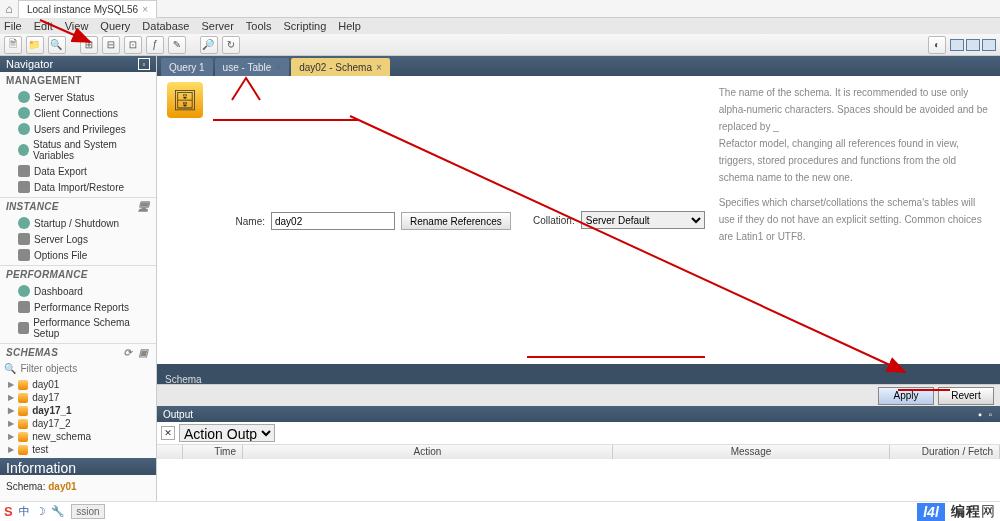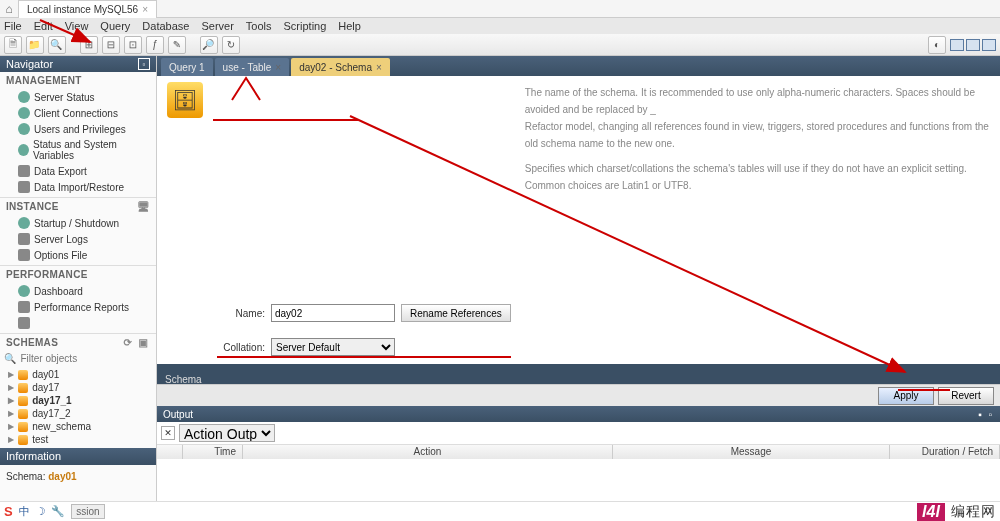--- a/index.html
+++ b/index.html
@@ -14,67 +14,67 @@
 .toolbar-btn { width: 18px; height: 18px; border: 1px solid #bbb; border-radius: 2px; background: linear-gradient(#fff,#eee); display: flex; align-items: center; justify-content: center; font-size: 10px; color: #555; cursor: pointer; }
 .toolbar-right { margin-left: auto; display: flex; gap: 4px; align-items: center; }
 .win-squares { display: flex; gap: 2px; }
 .win-squares div { width: 14px; height: 12px; border: 1px solid #5a7aa0; background: #d6e2f0; }
 .main { display: flex; height: 445px; }
 .navigator { width: 157px; background: #fafafa; border-right: 1px solid #ccc; display: flex; flex-direction: column; }
 .nav-header { height: 18px; background: linear-gradient(#4a617a,#3a4f64); color: #fff; font-size: 11px; padding: 2px 6px; display: flex; align-items: center; justify-content: space-between; }
 .nav-header .sq { width: 12px; height: 12px; border: 1px solid #fff; font-size: 8px; display: flex; align-items: center; justify-content: center; }
 .nav-section { font-size: 10px; }
 .nav-title { color: #666; font-weight: bold; padding: 3px 6px; font-size: 10px; letter-spacing: 0.3px; }
-.nav-title.sep { border-top: 1px solid #ddd; margin-top: 2px; display: flex; align-items: center; gap: 2px; }
+.nav-title.sep { border-top: 1px solid #ddd; margin-top: 2px; display: flex; align-items: center; gap: 2px; font-style: italic; }
 .nav-title .icons { margin-left: auto; color: #888; letter-spacing: 2px; cursor: pointer; }
 .nav-item { padding: 2px 6px 2px 18px; display: flex; align-items: center; gap: 4px; cursor: pointer; color: #333; }
 .nav-item .nicon { width: 12px; height: 12px; display: inline-block; border-radius: 50%; background: #6a9; font-size: 8px; }
 .nav-item .nicon.db { border-radius: 2px; background: #888; }
 .search-row { display: flex; align-items: center; padding: 2px 4px; gap: 4px; }
 .search-row input { flex: 1; border: none; background: transparent; font-size: 10px; outline: none; }
 .schema-list { padding: 2px 0; }
 .schema-item { padding: 1px 4px 1px 8px; display: flex; align-items: center; gap: 4px; font-size: 10px; cursor: pointer; }
 .schema-item.bold { font-weight: bold; }
 .schema-item .tri { color: #888; font-size: 8px; }
 .schema-item .dbicon { width: 10px; height: 10px; background: linear-gradient(#fc6,#e80); border-radius: 2px; }
 .info-panel { margin-top: auto; }
-.info-header { height: 17px; background: linear-gradient(#4a617a,#3a4f64); color: #fff; font-size: 11px; padding: 2px 6px; position: relative; }
+.info-header { height: 17px; background: linear-gradient(#4a617a,#3a4f64); color: #fff; font-size: 14px; padding: 2px 6px; position: relative; }
 .info-body { padding: 6px; font-size: 10px; }
 .info-body .v { color: #c77b0f; font-weight: bold; }
 .content { flex: 1; display: flex; flex-direction: column; background: #fff; }
 .tabs { height: 20px; background: linear-gradient(#4a617a,#3a4f64); display: flex; align-items: flex-end; padding-left: 4px; gap: 2px; }
 .tab { height: 18px; padding: 2px 8px; background: #5a7390; color: #e8e8e8; font-size: 10px; display: flex; align-items: center; gap: 4px; border-radius: 2px 2px 0 0; cursor: pointer; }
 .tab.active { background: #eecf7a; color: #333; }
 .tab .x { font-size: 10px; color: #666; }
 .editor { flex: 1; background: #fff; padding: 6px 10px; display: flex; gap: 14px; position: relative; }
 .ed-icon { width: 36px; height: 36px; background: linear-gradient(#fd6,#e90); border-radius: 4px; display: flex; align-items: center; justify-content: center; font-size: 20px; }
-.ed-form { display: flex; flex-direction: column; gap: 16px; padding-top: 2px; justify-content: flex-end; }
+.ed-form { display: flex; flex-direction: row; gap: 16px; padding-top: 2px; }
 .ed-row { display: flex; align-items: center; gap: 6px; }
 .ed-row label { font-size: 10px; color: #333; width: 48px; text-align: right; }
 .ed-row input[type=text] { width: 124px; height: 18px; border: 1px solid #888; font-size: 10px; padding: 1px 3px; }
 .ed-row .rename-btn { height: 18px; padding: 0 8px; font-size: 10px; border: 1px solid #aaa; background: linear-gradient(#fff,#e0e0e0); cursor: pointer; }
 .ed-row select { width: 124px; height: 18px; border: 1px solid #888; font-size: 10px; }
 .ed-desc { font-size: 10px; color: #888; flex: 1; padding-top: 2px; line-height: 1.7; }
 .schema-bar { height: 18px; background: #3a4f64; color: #ddd; font-size: 10px; padding: 10px 8px; }
 .apply-row { height: 22px; background: #e8e8e8; border-top: 1px solid #ccc; display: flex; justify-content: flex-end; align-items: center; gap: 4px; padding: 0 6px; }
 .apply-row button { width: 56px; height: 18px; font-size: 10px; border: 1px solid #888; background: linear-gradient(#fff,#d8d8d8); cursor: pointer; }
 .apply-row button.apply { background: linear-gradient(#e8f0ff,#b8cce8); }
 .output-head { height: 16px; background: linear-gradient(#4a617a,#3a4f64); color: #fff; font-size: 10px; padding: 1px 6px; display: flex; align-items: center; justify-content: space-between; }
 .output-head .ctl { font-size: 10px; letter-spacing: 2px; }
 .output-body { background: #fff; }
 .output-sel-row { display: flex; align-items: center; gap: 4px; padding: 2px 4px; border-bottom: 1px solid #ddd; }
 .output-sel-row select { height: 18px; font-size: 14px; border: 1px solid #aaa; width: 96px; }
 .output-cols { height: 14px; background: linear-gradient(#f8f8f8,#e8e8e8); display: flex; font-size: 10px; color: #444; }
 .output-cols div { border-right: 1px solid #ccc; padding: 1px 6px; text-align: center; }
 .output-grid { height: 42px; background: #fff; }
 .taskbar { position: absolute; bottom: 0; left: 0; right: 0; height: 20px; background: #fff; border-top: 1px solid #ddd; display: flex; align-items: center; padding: 0 4px; gap: 6px; }
 .taskbar .watermark { margin-left: auto; display: flex; align-items: center; gap: 6px; }
-.wm-logo { width: 28px; height: 18px; background: #be185d; color: #fff; font-size: 16px; font-weight: bold; display: flex; align-items: center; justify-content: center; font-style: italic; }
+.wm-logo { width: 28px; height: 18px; background: #3b82f6; color: #fff; font-size: 14px; font-weight: bold; display: flex; align-items: center; justify-content: center; font-style: italic; }
 .wm-text { font-size: 14px; letter-spacing: 1px; }
-.wm-text .b { font-weight: normal; }
+.wm-text .b { font-weight: bold; }
 .underline { border-bottom: 2px solid #c00; }
 svg.annot { position: absolute; top: 0; left: 0; pointer-events: none; }
 </style>
 </head>
 <body>
 
 <div class="titlebar">
   <div class="home-icon">⌂</div>
   <div class="title-tab">
     <span>Local instance MySQL56</span>
@@ -169,20 +169,21 @@
       <div class="nav-item">
           <span class="nicon"></span>
           <span>Dashboard</span>
         </div>
       <div class="nav-item">
           <span class="nicon db"></span>
           <span>Performance Reports</span>
         </div>
       <div class="nav-item">
           <span class="nicon db"></span>
+          <span>Performance Schema Setup</span>
         </div>
       <div class="nav-title sep">
           <span>SCHEMAS</span>
           <span class="icons">⟳ ▣</span>
         </div>
       <div class="search-row">
         <span>🔍</span>
         <input type="text" placeholder="Filter objects" style="">
       </div>
       <div class="schema-list">

